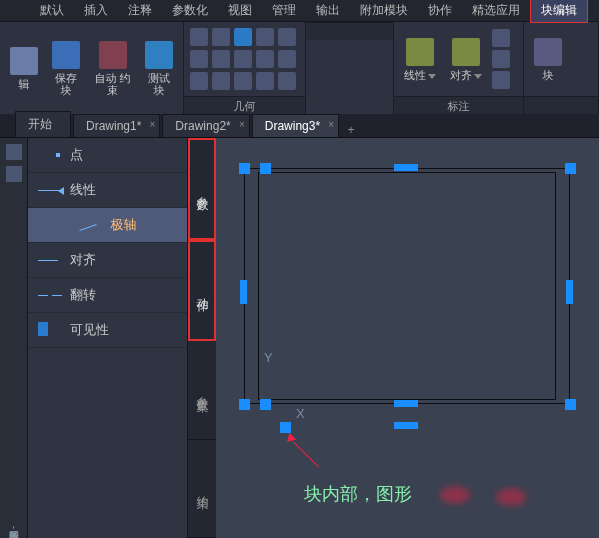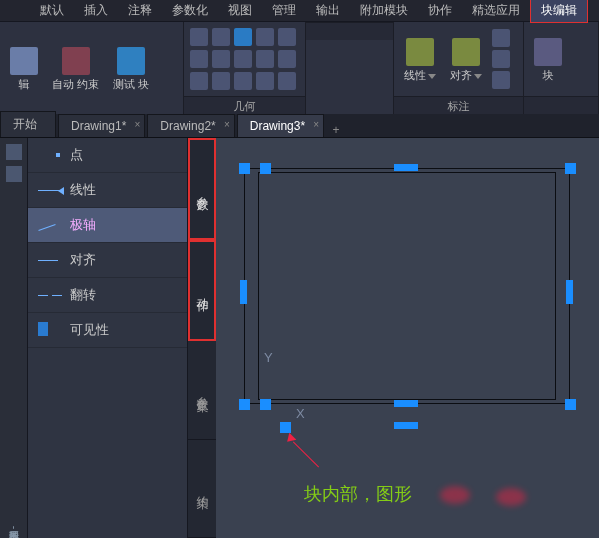--- a/index.html
+++ b/index.html
@@ -17,34 +17,34 @@
 .big-btn .ico { width: 28px; height: 28px; background: #555d7c; border-radius: 2px; }
 .big-btn .lbl { font-size: 11px; color: #ccc; text-align: center; line-height: 12px; }
 .grid-icons { display: grid; grid-template-columns: repeat(5, 18px); grid-auto-rows: 18px; gap: 4px; }
 .small-ico { width: 18px; height: 18px; background: #4b5473; border-radius: 2px; cursor: pointer; }
 .small-ico.accent { background: #2a7bc4; }
 .vlist { display: flex; flex-direction: column; gap: 3px; }
 .vlist .row { display: flex; align-items: center; gap: 4px; cursor: pointer; white-space: nowrap; }
 .mini-ico { width: 14px; height: 14px; background: #4b6080; }
 .tri { width: 0; height: 0; border-left: 4px solid transparent; border-right: 4px solid transparent; border-top: 5px solid #888; display: inline-block; margin-left: 2px; }
 
-.tabbar { height: 24px; background: #1f222c; display: flex; align-items: flex-end; padding-left: 0; gap: 2px; border-bottom: 1px solid #0e1016; }
+.tabbar { height: 24px; background: #1f222c; display: flex; align-items: flex-end; padding-left: 15px; gap: 2px; border-bottom: 1px solid #0e1016; }
 .tab { padding: 4px 18px 4px 12px; background: #2b2f3b; color: #bbb; font-size: 12px; border: 1px solid #14161c; border-bottom: none; position: relative; cursor: pointer; }
 .tab.active { background: #363b4a; color: #fff; }
 .tab .x { position: absolute; right: 4px; top: 4px; font-size: 10px; color: #888; }
 .tab-plus { width: 20px; text-align: center; color: #888; cursor: pointer; }
 
 .workspace { display: flex; height: calc(538px - 22px - 92px - 24px); }
 .gutter { width: 28px; background: #2a2e39; border-right: 1px solid #151720; display: flex; flex-direction: column; align-items: center; gap: 6px; padding-top: 6px; }
 .gutter-ico { width: 16px; height: 16px; background: #4b5770; }
 .gutter-label { writing-mode: vertical-rl; font-size: 10px; color: #8899aa; margin-top: auto; margin-bottom: 6px; }
 
 .palette { width: 160px; background: #2f3442; border-right: 1px solid #151720; }
 .pal-item { display: flex; align-items: center; gap: 8px; padding: 8px 10px; font-size: 13px; color: #ccc; cursor: pointer; border-bottom: 1px solid #262a35; }
-.pal-item.selected { background: #4e5a78; color: #f0abfc; }
+.pal-item.selected { background: #4e5a78; color: #fdba74; justify-content: center; }
 .pal-ico { width: 24px; height: 16px; position: relative; }
 .pal-ico::before, .pal-ico::after { content: ""; position: absolute; }
 .pal-ico.point::before { width: 4px; height: 4px; background: #6fb0ff; left: 18px; top: 6px; }
 .pal-ico.linear::before { width: 22px; height: 1px; background: #6fb0ff; top: 8px; }
 .pal-ico.linear::after { left: 20px; top: 5px; width: 0; height: 0; border-left: 0; border-top: 4px solid transparent; border-bottom: 4px solid transparent; border-right: 6px solid #6fb0ff; }
 .pal-ico.polar::before { width: 18px; height: 1px; background: #6fb0ff; top: 10px; transform: rotate(-20deg); }
 .pal-ico.xy::before { width: 14px; height: 1px; background: #6fb0ff; top: 8px; left: 6px; }
 .pal-ico.xy::after { width: 1px; height: 14px; background: #6fb0ff; top: 1px; left: 6px; }
 .pal-ico.rotate::before { width: 14px; height: 14px; border: 1px solid #6fb0ff; border-radius: 50%; border-right-color: transparent; }
 .pal-ico.align::before { width: 20px; height: 1px; background: #6fb0ff; top: 8px; }
@@ -58,21 +58,21 @@
 
 .canvas { flex: 1; background: #3a4150; position: relative; }
 .rect-outer { position: absolute; left: 28px; top: 30px; width: 326px; height: 236px; border: 1px solid #0b0d12; }
 .rect-inner { position: absolute; left: 42px; top: 34px; width: 298px; height: 228px; border: 1px solid #0b0d12; }
 .grip { position: absolute; width: 11px; height: 11px; background: #1a8eff; }
 .grip-bar { position: absolute; background: #1a8eff; }
 .axis-lbl { position: absolute; color: #7d8aa2; font-size: 13px; }
 .arrow { position: absolute; width: 40px; height: 40px; }
 .arrow::before { content: ""; position: absolute; width: 36px; height: 1px; background: #e24; transform: rotate(45deg); top: 18px; }
 .arrow::after { content: ""; position: absolute; left: -2px; top: -2px; width: 0; height: 0; border-right: 8px solid #e24; border-top: 5px solid transparent; border-bottom: 5px solid transparent; transform: rotate(-45deg); }
-.annot { position: absolute; color: #84cc16; font-size: 18px; }
+.annot { position: absolute; color: #86efac; font-size: 18px; }
 .blob { position: absolute; width: 30px; height: 18px; background: #e24; opacity: .45; filter: blur(3px); border-radius: 50%; }
 </style>
 </head>
 <body>
 
 <div class="menubar">
     <span class="menu-item">默认</span>
     <span class="menu-item">插入</span>
     <span class="menu-item">注释</span>
     <span class="menu-item">参数化</span>
@@ -84,20 +84,25 @@
     <span class="menu-item">精选应用</span>
     <span class="menu-item active">块编辑</span>
   </div>
 
 <div class="ribbon">
   <div class="ribbon-panel" style="width:184px">
     <div class="ribbon-body">
       <div class="big-btn">
           <div class="ico" style="background:#6a7da8"></div>
           <span class="lbl">辑</span>
+        </div>
+      <div class="big-btn">
+          <div class="ico" style="background:#3a6fb8"></div>
+          <span class="lbl">保存
+块</span>
         </div>
       <div class="big-btn">
           <div class="ico" style="background:#804050"></div>
           <span class="lbl">自动
 约束</span>
         </div>
       <div class="big-btn">
           <div class="ico" style="background:#2f80c0"></div>
           <span class="lbl">测试
 块</span>

